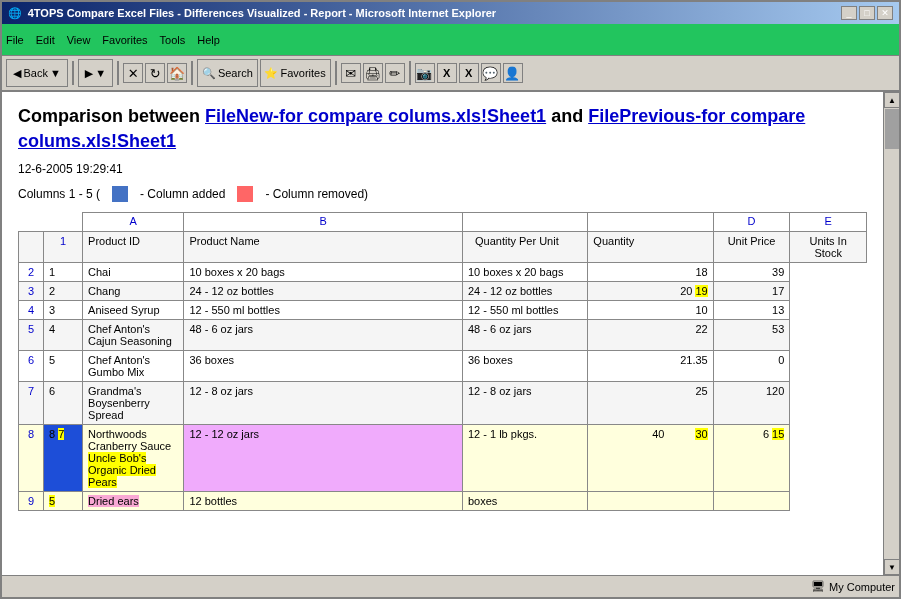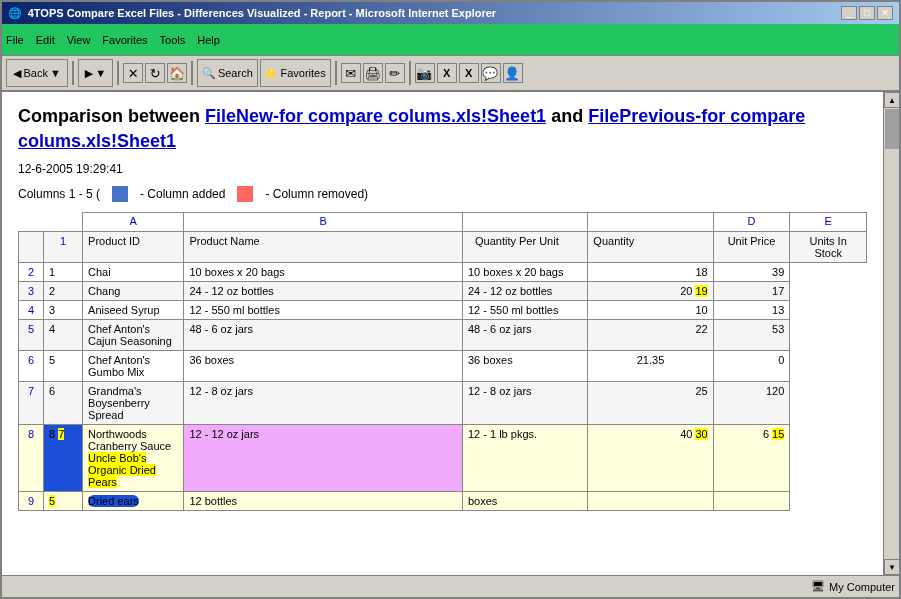--- a/index.html
+++ b/index.html
@@ -203,21 +203,21 @@
             <td style="border:1px solid #888;text-align:right;">22</td>
             <td style="border:1px solid #888;text-align:right;">53</td>
           </tr>
 
           <tr>
             <td style="border:1px solid #888;text-align:center;color:#0000cc;">6</td>
             <td style="border:1px solid #888;">5</td>
             <td style="border:1px solid #888;">Chef Anton's Gumbo Mix</td>
             <td style="border:1px solid #888;">36 boxes</td>
             <td style="border:1px solid #888;">36 boxes</td>
-            <td style="border:1px solid #888;text-align:center;">21.35</td>
+            <td style="border:1px solid #888;text-align:right;">21.35</td>
             <td style="border:1px solid #888;text-align:right;">0</td>
           </tr>
 
           <tr>
             <td style="border:1px solid #888;text-align:center;color:#0000cc;">7</td>
             <td style="border:1px solid #888;">6</td>
             <td style="border:1px solid #888;">Grandma's Boysenberry Spread</td>
             <td style="border:1px solid #888;">12 - 8 oz jars</td>
             <td style="border:1px solid #888;">12 - 8 oz jars</td>
             <td style="border:1px solid #888;text-align:right;">25</td>
@@ -228,31 +228,31 @@
             <td style="border:1px solid #888;text-align:center;color:#0000cc;background:#ffffdd;">8</td>
             <td style="border:1px solid #888;background:#1d4ed8;">
               <span>8 </span><span style="background:#ffff00;">7</span>
             </td>
             <td style="border:1px solid #888;background:#ffffdd;">
               <span>Northwoods Cranberry Sauce </span><span style="background:#ffff00;">Uncle Bob's Organic Dried Pears</span>
             </td>
             <td style="border:1px solid #888;background:#f0abfc;">12 - 12 oz jars</td>
             <td style="border:1px solid #888;background:#ffffdd;">12 - 1 lb pkgs.</td>
             <td style="border:1px solid #888;text-align:right;background:#ffffdd;">
-              <span>40 </span><span style="background:#ffff00;">30</span>
+              <span>40 </span><span style="background:#ffff00;margin-left:28px;">30</span>
             </td>
             <td style="border:1px solid #888;text-align:right;background:#ffffdd;">
               <span>6 </span><span style="background:#ffff00;">15</span>
             </td>
           </tr>
 
           <tr style="background:#ffffdd;">
             <td style="border:1px solid #888;text-align:center;color:#0000cc;background:#ffffdd;">9</td>
             <td style="border:1px solid #888;background:#ffffdd;"><span style="background:#ffff00;">5</span></td>
-            <td style="border:1px solid #888;background:#ffffdd;"><span style="background:#1d4ed8;border-radius:6px;">Dried ears</span></td>
+            <td style="border:1px solid #888;background:#ffffdd;"><span style="background:#f9a8d4;">Dried ears</span></td>
             <td style="border:1px solid #888;background:#ffffdd;">12 bottles</td>
             <td style="border:1px solid #888;background:#ffffdd;">boxes</td>
             <td style="border:1px solid #888;text-align:right;background:#ffffdd;"></td>
             <td style="border:1px solid #888;text-align:right;background:#ffffdd;"></td>
           </tr>
         </tbody>
       </table>
 
     </div>
 

